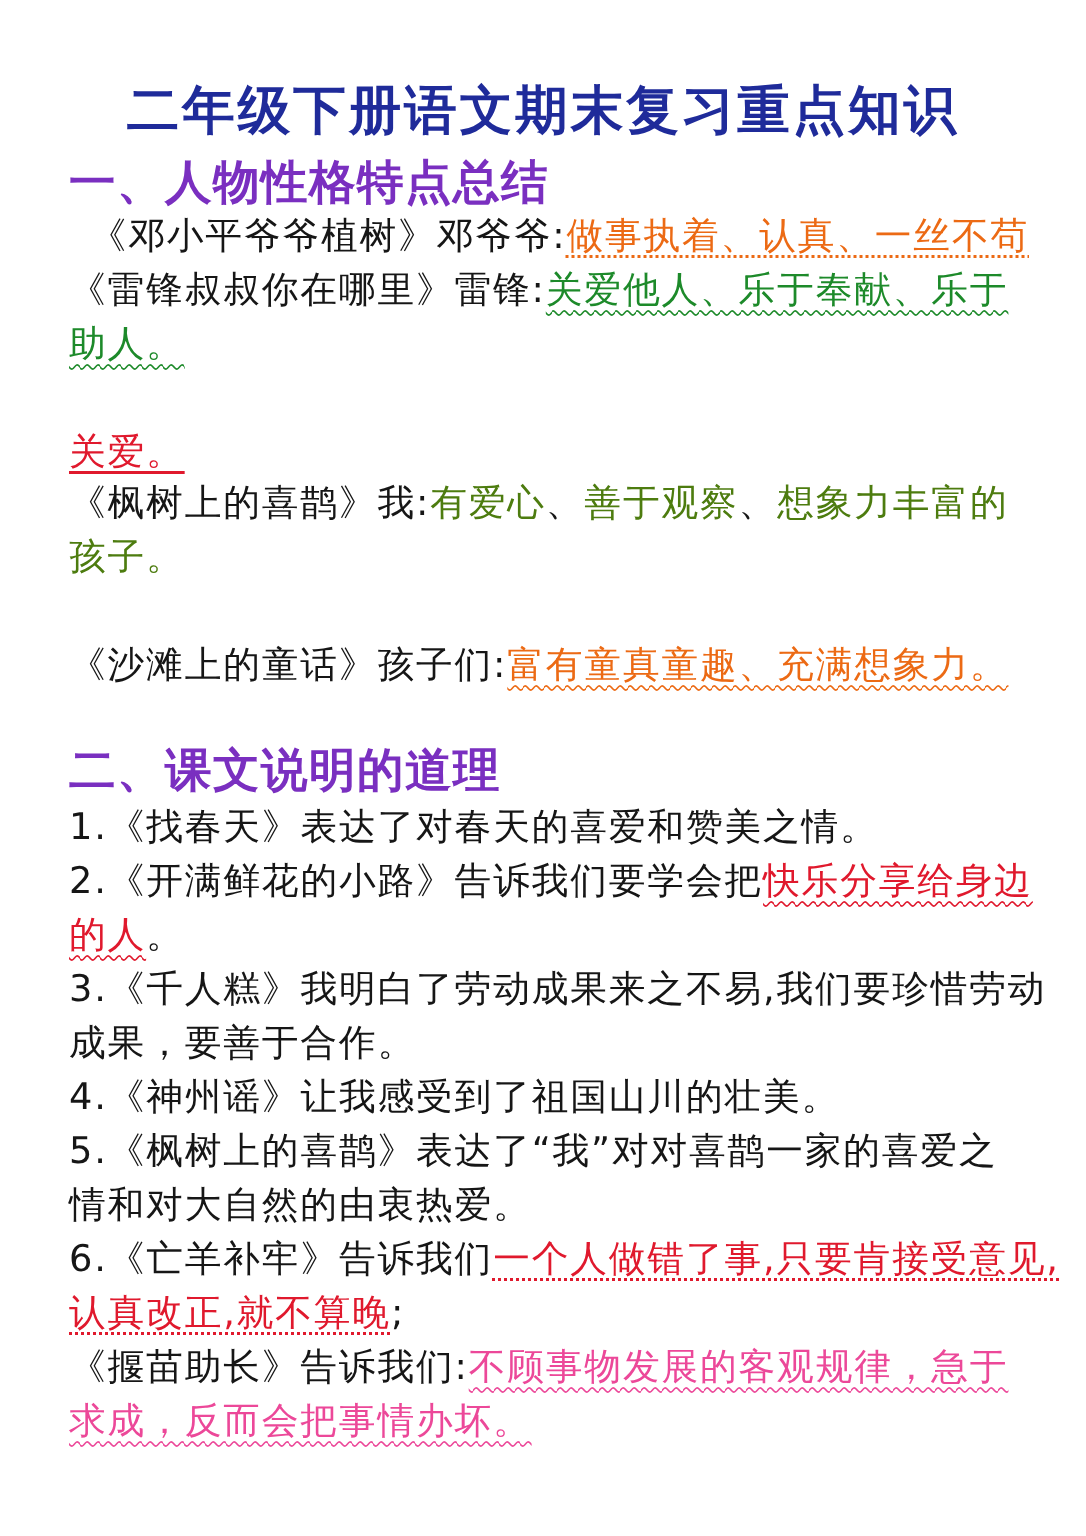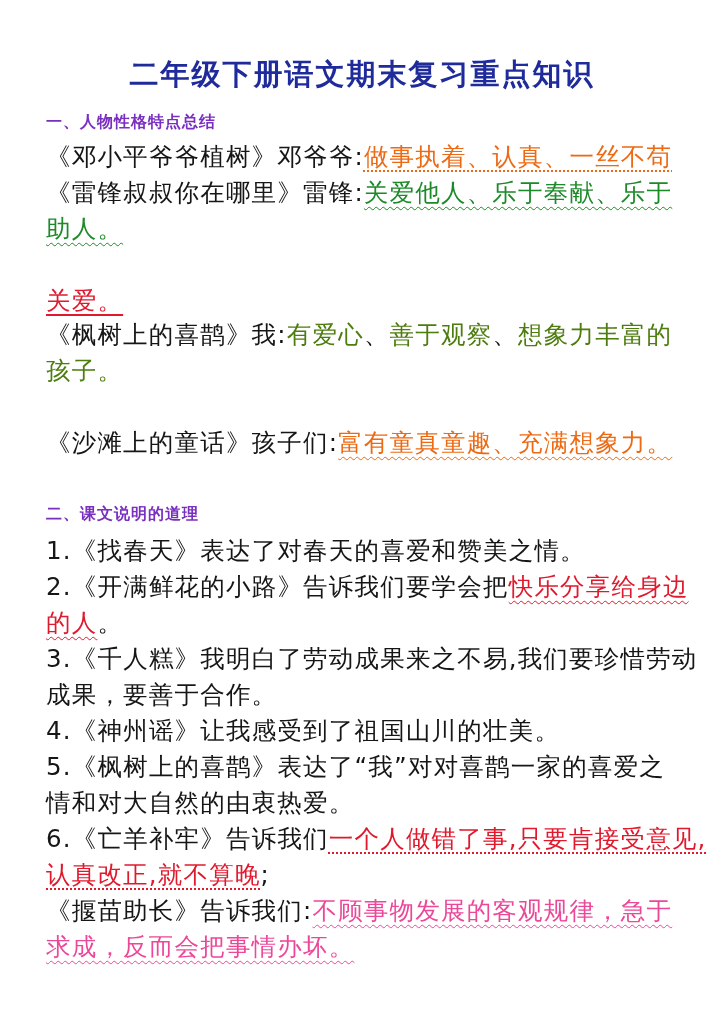--- a/index.html
+++ b/index.html
@@ -1,21 +1,21 @@
 <!DOCTYPE html>
 <html><head>
   <meta charset="utf-8">
   <style>
     html, body { margin: 0; padding: 0; background: #ffffff; }
     body { width: 724px; height: 1024px; position: relative; overflow: hidden;
            font-family: "DejaVu Sans", "Liberation Sans", sans-serif; color: #111111; }
     .page { position: absolute; left: 0; top: 0; width: 724px; height: 1024px; }
     .title { position: absolute; left: 0; width: 724px; top: 52px; text-align: center;
-             font-size: 29px; font-weight: bold; color: #1f2b9a; letter-spacing: 2px; line-height: 44px; }
-    .heading { position: absolute; left: 46px; font-size: 16px; font-weight: bold; color: #7a2fc0; line-height: 32px; letter-spacing: 1px; }
+             font-size: 35px; font-weight: bold; color: #1f2b9a; letter-spacing: 2px; line-height: 44px; }
+    .heading { position: absolute; left: 46px; font-size: 31px; font-weight: bold; color: #7a2fc0; line-height: 32px; letter-spacing: 1px; }
     .line { position: absolute; left: 46px; width: 640px; font-size: 24.5px; line-height: 34px; white-space: nowrap; letter-spacing: 1.2px; }
     .blk { color: #161616; }
     .orange { color: #ec6a14; }
     .green { color: #1d8a2a; text-align: center; }
     .teal { color: #ec4899; }
     .red { color: #e0192d; }
     .dred { color: #4d7c0f; }
     .ul-dot { text-decoration: underline dotted; text-underline-offset: 5px; text-decoration-thickness: 2px; }
     .ul-wavy { text-decoration: underline wavy; text-underline-offset: 5px; text-decoration-thickness: 1px; }
     .ul-solid { text-decoration: underline solid; text-underline-offset: 5px; text-decoration-thickness: 2px; }
@@ -23,21 +23,21 @@
   </style>
 </head>
 <body>
 
 <div class="page">
 
   <div class="title">二年级下册语文期末复习重点知识</div>
 
   <div class="heading" style="top:106px;">一、人物性格特点总结</div>
 
-  <div class="line" style="top:140px;">
+  <div class="line" style="top:140px;text-align:right;">
     <span class="blk">《邓小平爷爷植树》</span><span class="blk">邓爷爷:</span><span class="orange ul-dot">做事执着、认真、一丝不苟</span>
   </div>
 
   <div class="line" style="top:176px;">
     <span class="blk">《雷锋叔叔你在哪里》</span><span class="blk">雷锋:</span><span class="green ul-wavy">关爱他人、乐于奉献、乐于</span>
   </div>
   <div class="line" style="top:212px;">
     <span class="green ul-wavy">助人。</span>
   </div>
 

